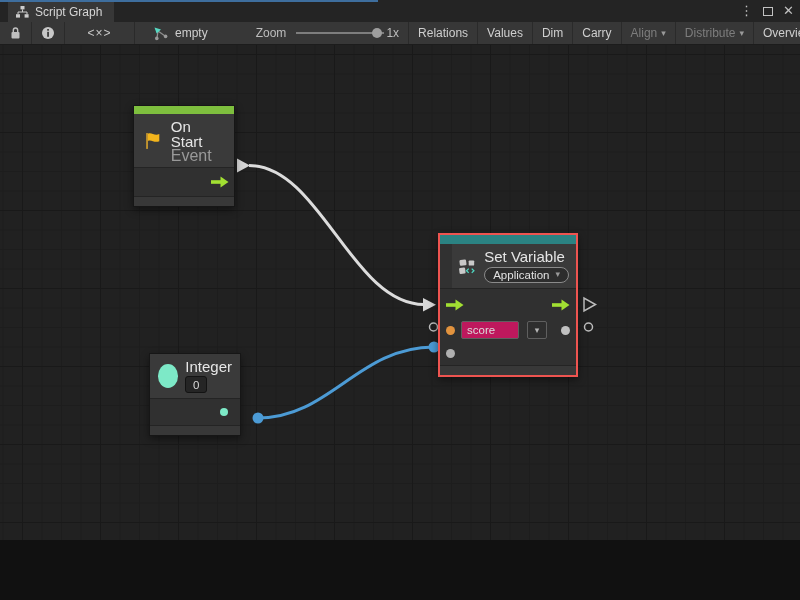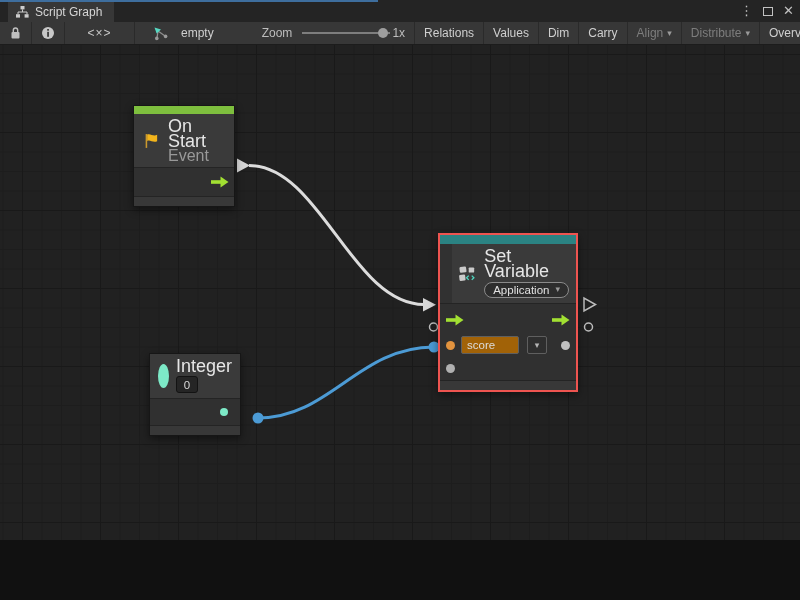--- a/index.html
+++ b/index.html
@@ -17,40 +17,40 @@
 
   
   .toolbar { position:absolute; left:0; top:22px; width:800px; height:23px; background:#373737; border-bottom:1px solid #1c1c1c; display:flex; align-items:stretch; font-size:12px; color:#cfcfcf; }
   .tb-seg { display:flex; align-items:center; justify-content:center; padding:0 9px; border-right:1px solid #2a2a2a; white-space:nowrap; }
   .tb-btn { cursor:default; }
   .tb-btn.dim { color:#7d7d7d; }
   .caret { font-size:9px; margin-left:4px; color:#9a9a9a; }
   .zoom-track { width:88px; height:2px; background:#7e7e7e; margin:0 2px 0 10px; position:relative; }
   .zoom-thumb { position:absolute; right:2px; top:-4px; width:10px; height:10px; border-radius:50%; background:#9e9e9e; }
   .zoom-label { color:#bdbdbd; }
-  .empty-label { color:#cfcfcf; margin-left:11px; }
+  .empty-label { color:#cfcfcf; margin-left:5px; }
 
   
   .canvas { position:absolute; left:0; top:45px; width:800px; height:555px;
     background-color:#212121;
     background-image:
       linear-gradient(#191919 1px, transparent 1px),
       linear-gradient(90deg,#191919 1px, transparent 1px),
       linear-gradient(#1d1d1d 1px, transparent 1px),
       linear-gradient(90deg,#1d1d1d 1px, transparent 1px);
     background-size:78px 78px, 78px 78px, 19.5px 19.5px, 19.5px 19.5px;
     background-position:22px 9px, 22px 9px, 2.5px 9px, 2.5px 9px;
   }
   .wires { position:absolute; left:0; top:0; width:800px; height:555px; }
 
   
   .node { position:absolute; background:#313131; border:1px solid #161616; box-shadow:0 3px 8px rgba(0,0,0,.45); }
   .strip { height:8px; }
   .n-header { background:#3a3a3a; display:flex; align-items:center; gap:7px; padding:5px 8px; }
-  .n-title { font-size:18px; color:#e6e6e6; line-height:15px; }
+  .n-title { font-size:15px; color:#e6e6e6; line-height:15px; }
   .n-sub { font-size:16px; color:#999; line-height:13px; }
   .n-body { background:#303030; border-top:1px solid #242424; }
   .n-footer { height:10px; background:#383838; border-top:1px solid #242424; }
 
   .dot { border-radius:50%; display:inline-block; }
 
   
   #node-onstart { left:133px; top:60px; width:102px; }
   #node-onstart .n-body { height:29px; display:flex; align-items:center; justify-content:flex-end; padding-right:5px; }
 
@@ -64,21 +64,21 @@
   #node-setvar { left:438px; top:188px; width:140px; border:2px solid #ee5450; background:#313131; }
   #node-setvar .strip { height:9px; background:#2b8383; }
   #node-setvar .n-header { padding:5px 7px;margin-left:12px; }
   .sv-col { display:flex; flex-direction:column; gap:3px; }
   .scope-pill { display:inline-flex; gap:6px; background:#2d2d2d; border:1px solid #8a8a8a; border-radius:9px; padding:1px 8px; color:#e0e0e0; font-size:11.5px; width:max-content; }
   .scope-pill .caret { margin-left:0; }
   .sv-body { background:#303030; border-top:1px solid #242424; padding:4px 6px 2px 6px; }
   .sv-row1 { height:24px; display:flex; align-items:center; justify-content:space-between; }
   .sv-row2 { height:26px; display:flex; align-items:center; gap:6px; }
   .sv-row3 { height:20px; display:flex; align-items:center; }
-  .field { width:58px; height:18px; background:#a16207; border:1px solid #5f5f5f; border-radius:2px; color:#dcdcdc; font-size:11.5px; display:flex; align-items:center; padding-left:5px; }
+  .field { width:58px; height:18px; background:#be185d; border:1px solid #5f5f5f; border-radius:2px; color:#dcdcdc; font-size:11.5px; display:flex; align-items:center; padding-left:5px; }
   .field-caret { width:20px; height:18px; background:#2e2e2e; border:1px solid #5f5f5f; border-radius:2px; display:flex; align-items:center; justify-content:center; color:#b5b5b5; font-size:9px; margin-left:2px; }
   .port-orange { width:9px; height:9px; background:#e2933e; }
   .port-gray-l { width:9px; height:9px; background:#b0b0b0; }
   .port-gray-r { width:9px; height:9px; background:#c0c0c0; margin-left:auto; }
 </style>
 </head>
 <body>
 
 <div id="app">
 

